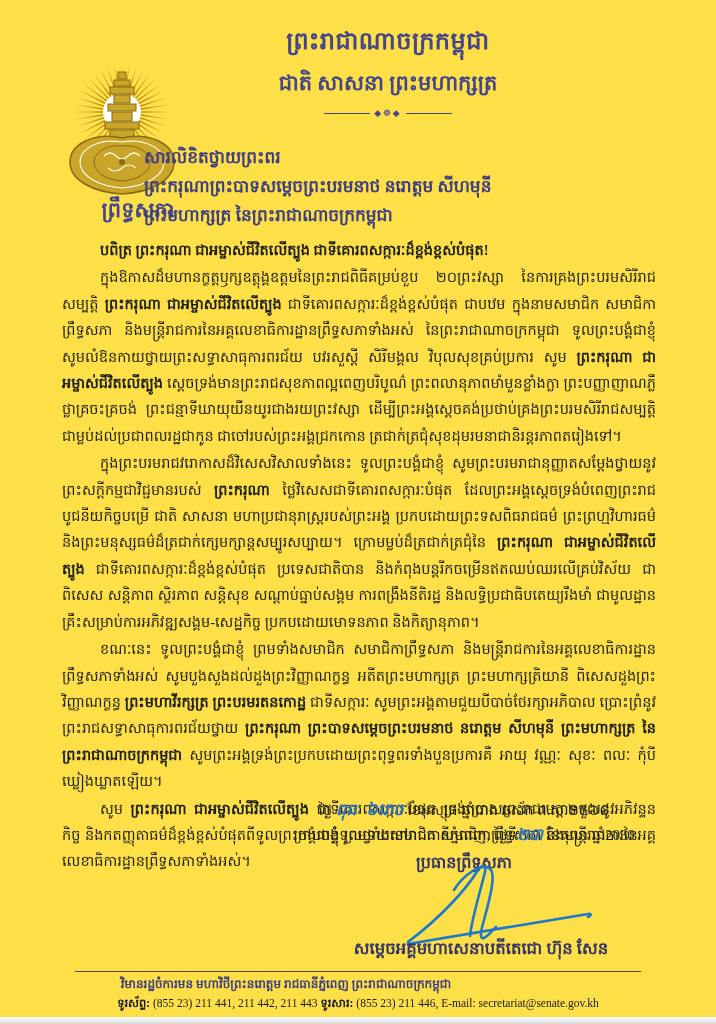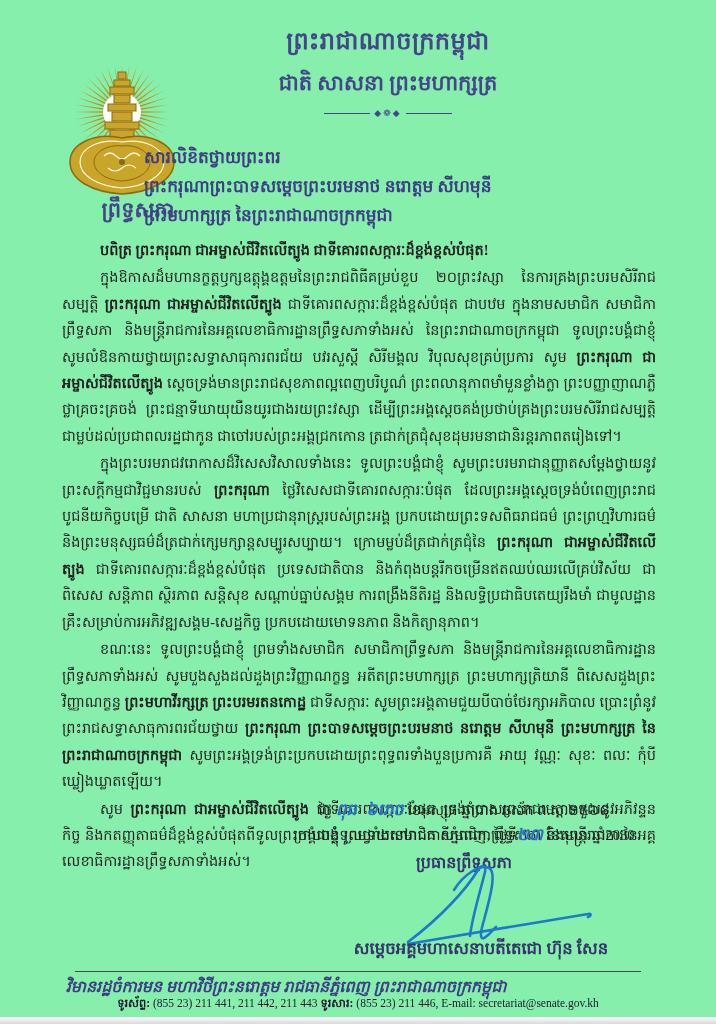--- a/index.html
+++ b/index.html
@@ -1,18 +1,18 @@
 <!DOCTYPE html>
 <html style="--c-navy: #45458c; --c-title: #3d3d85; --c-muol: #34346a; --c-gold: #b8911c; --c-gold_dark: #8a6a10; --c-hand: #2e6fc4; --c-signature: #1e78cc;"><head>
 <meta charset="utf-8">
 <style>
   html,body{margin:0;padding:0;background:#e9e9e9;}
   .page{
     position:relative;width:716px;height:1024px;margin:0 auto;
-    background:#86efac;overflow:hidden;
+    background:#fde047;overflow:hidden;
     font-family:"Liberation Serif","DejaVu Serif",serif;
     color:#1e1e1e;
   }
   
   .kh-header{position:absolute;top:26px;left:120px;right:60px;text-align:center;color:var(--c-navy,#45458c);}
   .kh-line1{font-size:24px;font-weight:bold;letter-spacing:.5px;}
   .kh-line2{font-size:21px;font-weight:bold;margin-top:8px;}
   .divider{display:flex;align-items:center;justify-content:center;margin-top:9px;color:var(--c-navy,#45458c);}
   .divider .rule{display:inline-block;width:46px;height:1px;background:var(--c-navy,#45458c);}
   .divider .orn{font-size:9px;letter-spacing:2px;padding:0 4px;line-height:1;}
@@ -37,21 +37,21 @@
   
   .closing{position:absolute;top:798px;left:268px;width:392px;text-align:center;
     font-size:14.5px;line-height:24px;color:#1f1f1f;}
   .signer-title{font-weight:bold;font-size:16px;color:var(--c-muol,#34346a);margin-top:3px;}
   .signature{position:absolute;left:392px;top:860px;width:212px;height:86px;}
   .signer-name{position:absolute;top:938px;left:285px;width:392px;text-align:center;
     font-weight:bold;font-size:16.5px;color:var(--c-muol,#34346a);}
   
   .foot-rule{position:absolute;top:971px;left:75px;width:566px;border-top:1.4px solid #4a4a4a;}
   .foot-address{position:absolute;top:976px;left:0;width:572px;text-align:center;
-    font-size:16px;font-weight:bold;color:var(--c-title,#3d3d85);font-style:italic;}
+    font-size:12px;font-weight:bold;color:var(--c-title,#3d3d85);}
   .foot-contacts{position:absolute;top:996px;left:0;width:716px;text-align:center;
     font-size:11.5px;color:#191930;}
   .scan-edge{position:absolute;bottom:0;left:0;width:716px;height:7px;
     background:linear-gradient(#fefefe,#d9d9d9);}
 </style>
 </head>
 <body>
 
 <div class="page">
 

